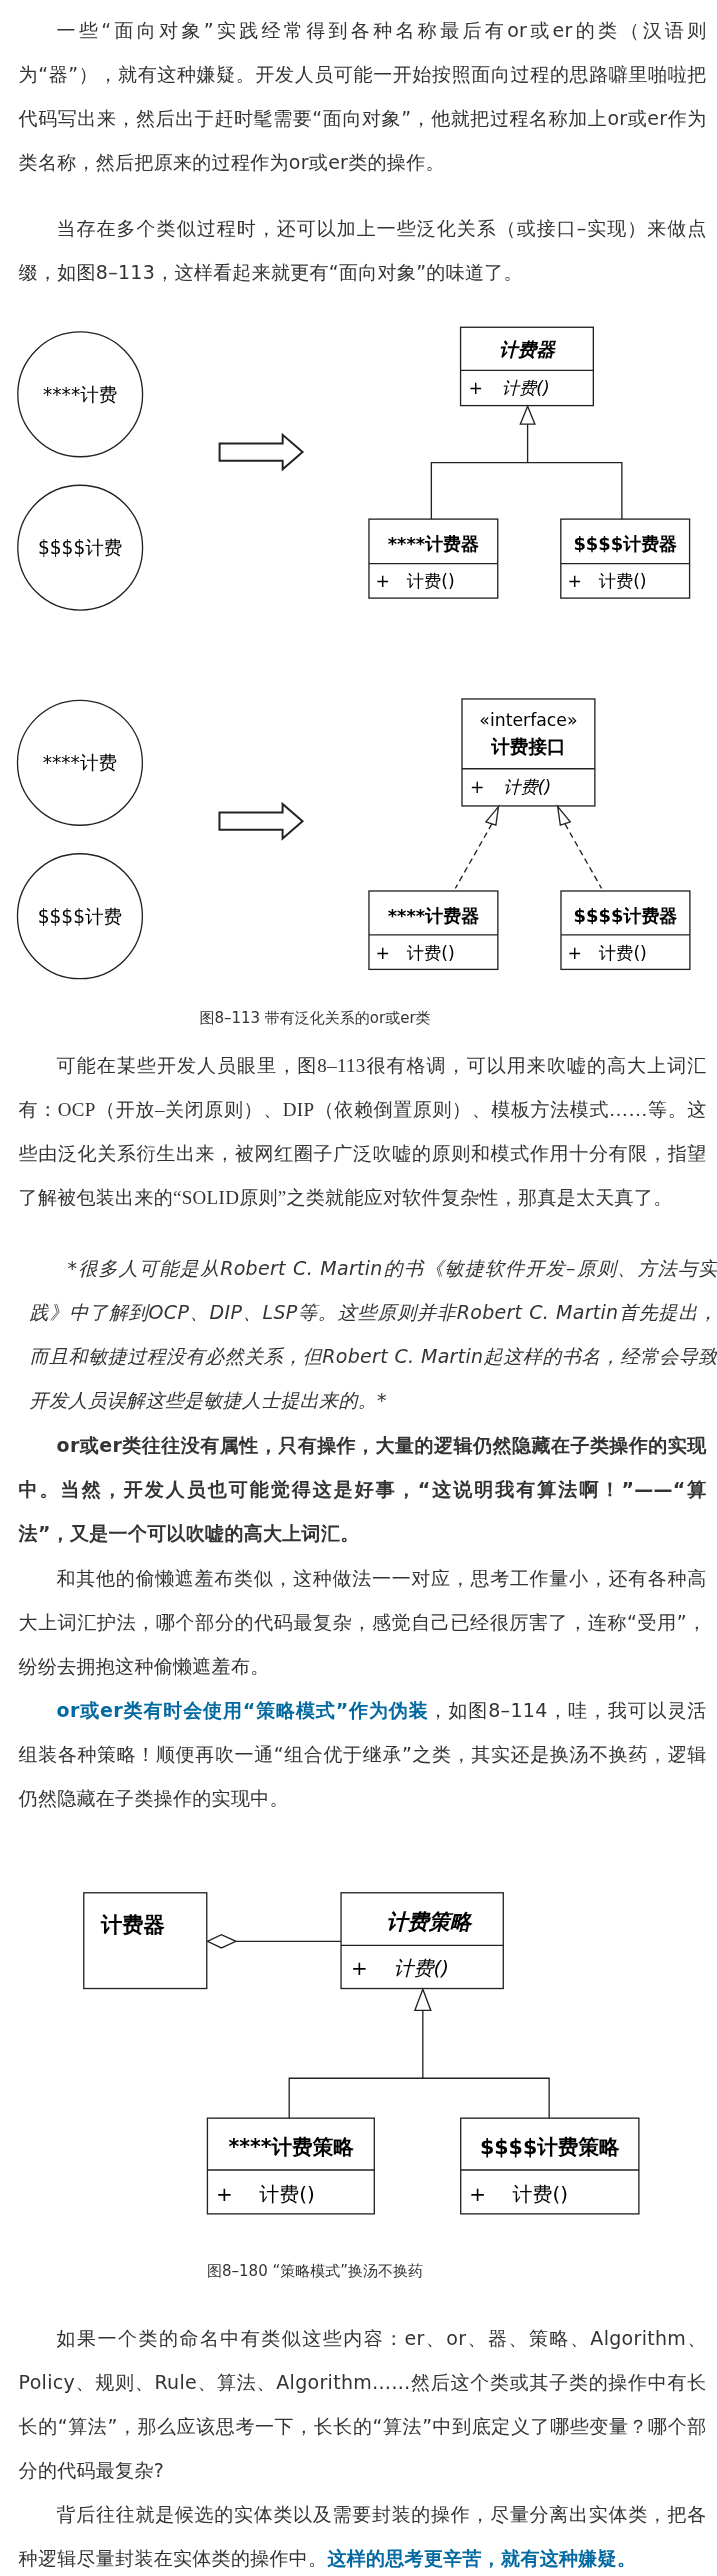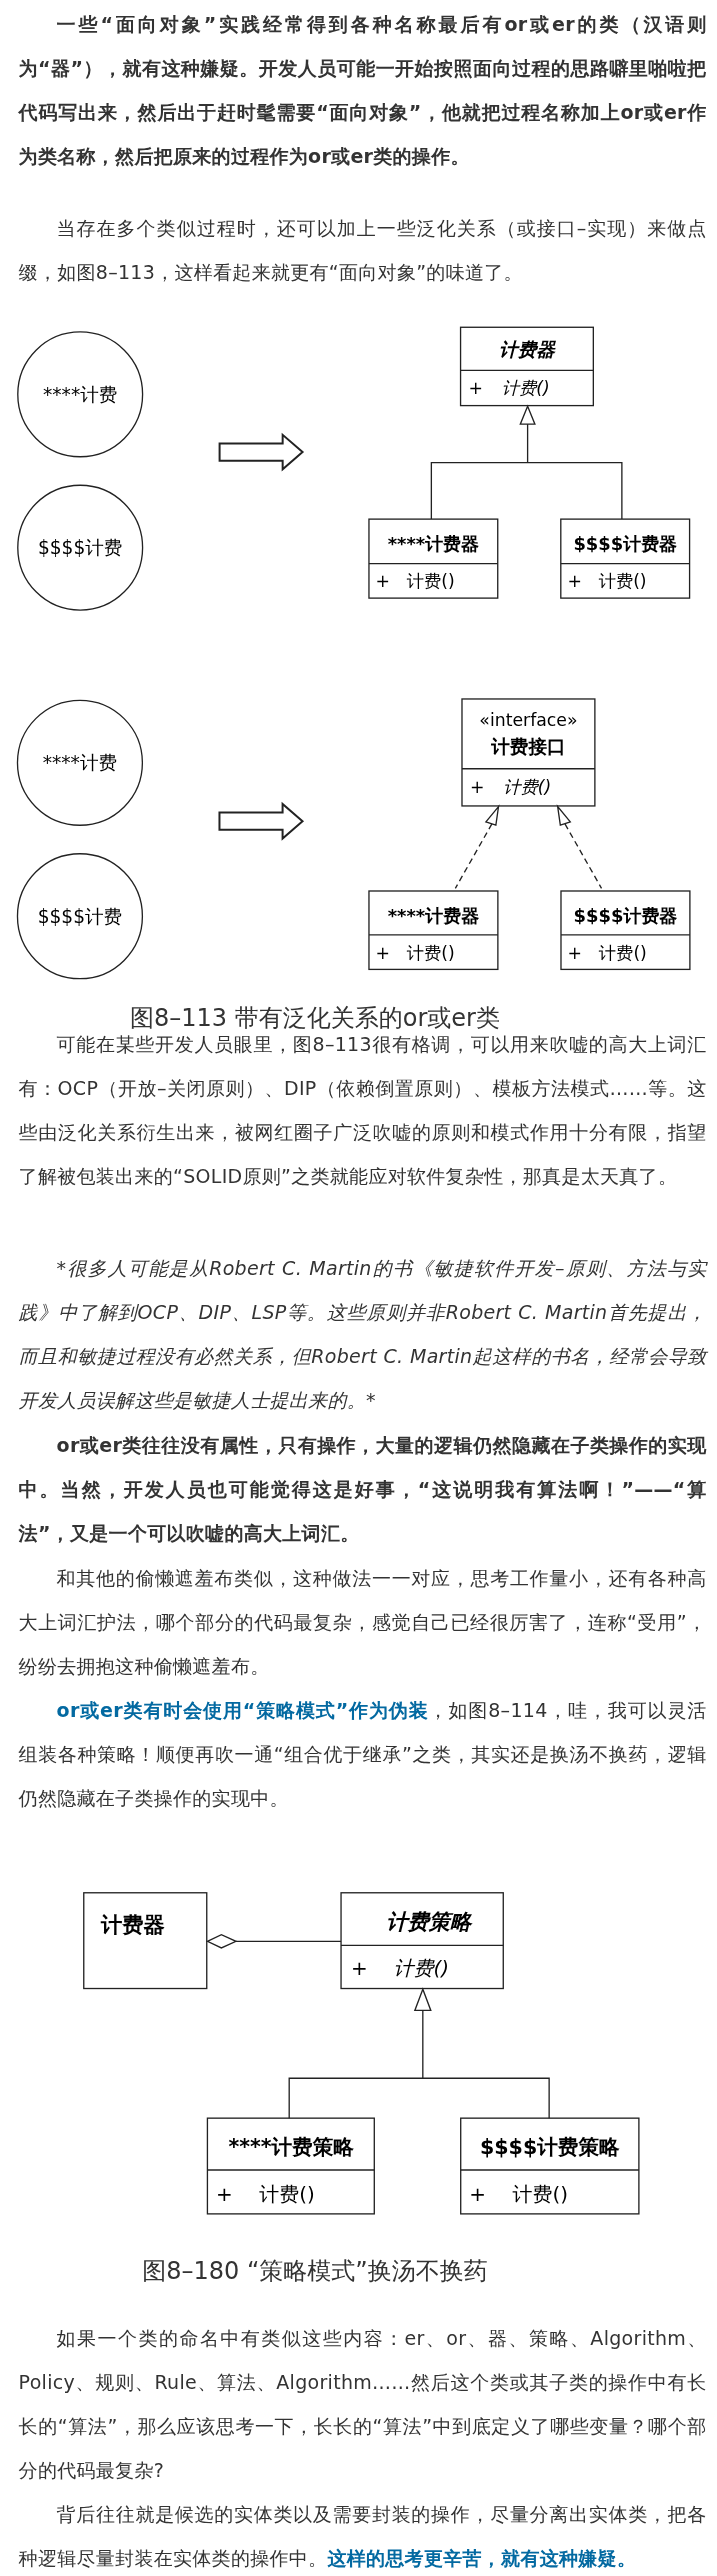--- a/index.html
+++ b/index.html
@@ -10,29 +10,29 @@
   }
   .para {
     position: absolute; left: 18.6px; width: 688px;
     font-size: 19px; line-height: 44px; text-align: justify;
     text-indent: 2em; margin: 0; letter-spacing: 0.3px;
   }
   .para.italic { font-style: italic; }
   .para b { font-weight: bold; color: #0369a1; }
   .caption {
     position: absolute; left: 0; width: 630px; text-align: center;
-    font-size: 24px; color: #333; line-height: 26.6px;
+    font-size: 15px; color: #333; line-height: 26.6px;
   }
   svg { position: absolute; left: 0; }
   .uml-text { font-family: "DejaVu Sans", "Liberation Sans", sans-serif; fill: #000; }
 </style>
 </head>
 <body>
 
-<p class="para" style="top:2px;font-weight:bold;">一些“面向对象”实践经常得到各种名称最后有or或er的类（汉语则为“器”），就有这种嫌疑。开发人员可能一开始按照面向过程的思路噼里啪啦把代码写出来，然后出于赶时髦需要“面向对象”，他就把过程名称加上or或er作为类名称，然后把原来的过程作为or或er类的操作。</p>
+<p class="para" style="top:8px;">一些“面向对象”实践经常得到各种名称最后有or或er的类（汉语则为“器”），就有这种嫌疑。开发人员可能一开始按照面向过程的思路噼里啪啦把代码写出来，然后出于赶时髦需要“面向对象”，他就把过程名称加上or或er作为类名称，然后把原来的过程作为or或er类的操作。</p>
 
 <p class="para" style="top:206px;">当存在多个类似过程时，还可以加上一些泛化关系（或接口–实现）来做点缀，如图8–113，这样看起来就更有“面向对象”的味道了。</p>
 
 <svg style="top:312px;" width="718" height="312" viewBox="0 470 1080 470">
   <g stroke="#222" stroke-width="2" fill="none">
     <circle cx="120" cy="594" r="94"></circle>
     <circle cx="120" cy="825" r="94"></circle>
     <polygon points="330,668 425,668 425,655 455,681 425,707 425,694 330,694" stroke-width="3"></polygon>
     <rect x="693" y="493" width="200" height="118"></rect>
     <line x1="693" y1="558" x2="893" y2="558"></line>
@@ -82,22 +82,22 @@
   <text class="uml-text" x="652" y="1388" font-size="27" font-weight="bold" text-anchor="middle">****计费器</text>
   <text class="uml-text" x="565" y="1443" font-size="26">+</text>
   <text class="uml-text" x="612" y="1443" font-size="26">计费()</text>
   <text class="uml-text" x="941" y="1388" font-size="27" font-weight="bold" text-anchor="middle">$$$$计费器</text>
   <text class="uml-text" x="854" y="1443" font-size="26">+</text>
   <text class="uml-text" x="901" y="1443" font-size="26">计费()</text>
 </svg>
 
 <div class="caption" style="top:1005px;">图8–113 带有泛化关系的or或er类</div>
 
-<p class="para" style="top:1022px;">可能在某些开发人员眼里，图8–113很有格调，可以用来吹嘘的高大上词汇有：OCP（开放–关闭原则）、DIP（依赖倒置原则）、模板方法模式……等。这些由泛化关系衍生出来，被网红圈子广泛吹嘘的原则和模式作用十分有限，指望了解被包装出来的“SOLID原则”之类就能应对软件复杂性，那真是太天真了。</p>
-<p class="para italic" style="top:1246px;">*很多人可能是从Robert C. Martin的书《敏捷软件开发–原则、方法与实践》中了解到OCP、DIP、LSP等。这些原则并非Robert C. Martin首先提出，而且和敏捷过程没有必然关系，但Robert C. Martin起这样的书名，经常会导致开发人员误解这些是敏捷人士提出来的。*</p>
+<p class="para" style="top:1044px;font-family:Liberation Serif, serif;">可能在某些开发人员眼里，图8–113很有格调，可以用来吹嘘的高大上词汇有：OCP（开放–关闭原则）、DIP（依赖倒置原则）、模板方法模式……等。这些由泛化关系衍生出来，被网红圈子广泛吹嘘的原则和模式作用十分有限，指望了解被包装出来的“SOLID原则”之类就能应对软件复杂性，那真是太天真了。</p>
+<p class="para italic" style="top:1246px;margin-left:11px;">*很多人可能是从Robert C. Martin的书《敏捷软件开发–原则、方法与实践》中了解到OCP、DIP、LSP等。这些原则并非Robert C. Martin首先提出，而且和敏捷过程没有必然关系，但Robert C. Martin起这样的书名，经常会导致开发人员误解这些是敏捷人士提出来的。*</p>
 <p class="para" style="top:1423px;font-weight:bold;">or或er类往往没有属性，只有操作，大量的逻辑仍然隐藏在子类操作的实现中。当然，开发人员也可能觉得这是好事，“这说明我有算法啊！”——“算法”，又是一个可以吹嘘的高大上词汇。</p>
 <p class="para" style="top:1556px;">和其他的偷懒遮羞布类似，这种做法一一对应，思考工作量小，还有各种高大上词汇护法，哪个部分的代码最复杂，感觉自己已经很厉害了，连称“受用”，纷纷去拥抱这种偷懒遮羞布。</p>
 <p class="para" style="top:1688px;"><b>or或er类有时会使用“策略模式”作为伪装</b><span>，如图8–114，哇，我可以灵活组装各种策略！顺便再吹一通“组合优于继承”之类，其实还是换汤不换药，逻辑仍然隐藏在子类操作的实现中。</span></p>
 
 <svg style="top:1880px;" width="718" height="346" viewBox="0 2830 1080 520">
   <g stroke="#222" stroke-width="2" fill="none">
     <rect x="126" y="2849" width="185" height="144"></rect>
     <polygon points="312,2922 333,2912 355,2922 333,2932" fill="#fff"></polygon>
     <line x1="355" y1="2922" x2="513" y2="2922"></line>
     <rect x="513" y="2849" width="244" height="144"></rect>

